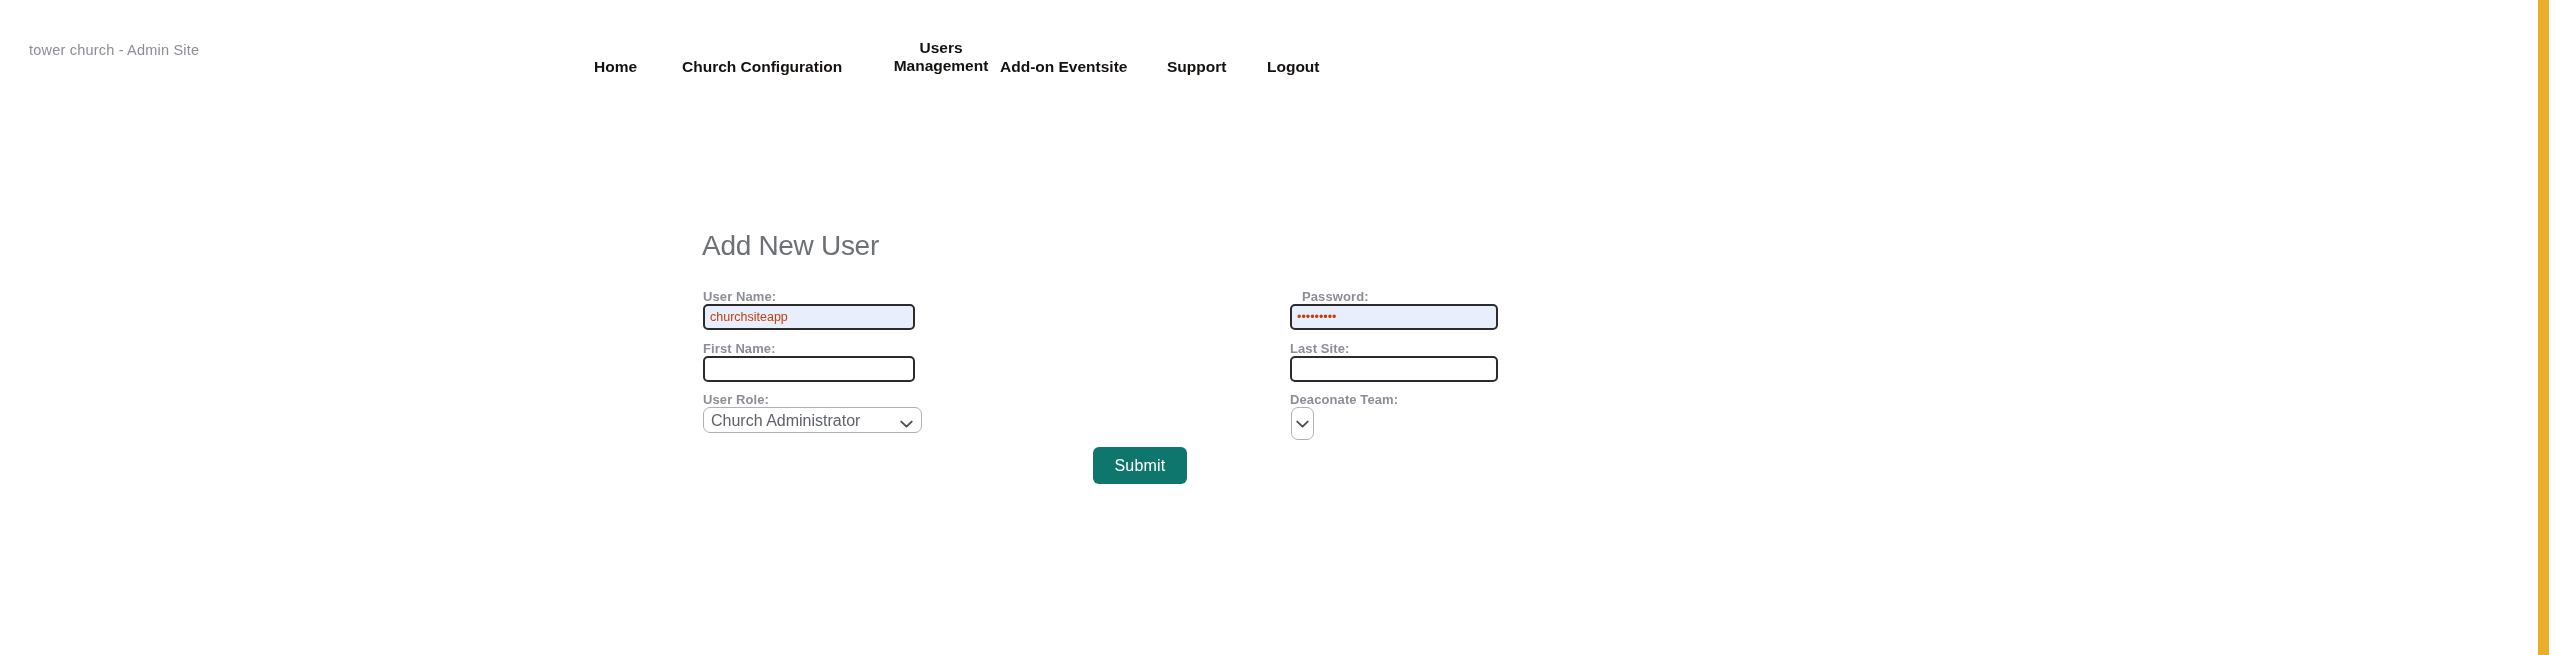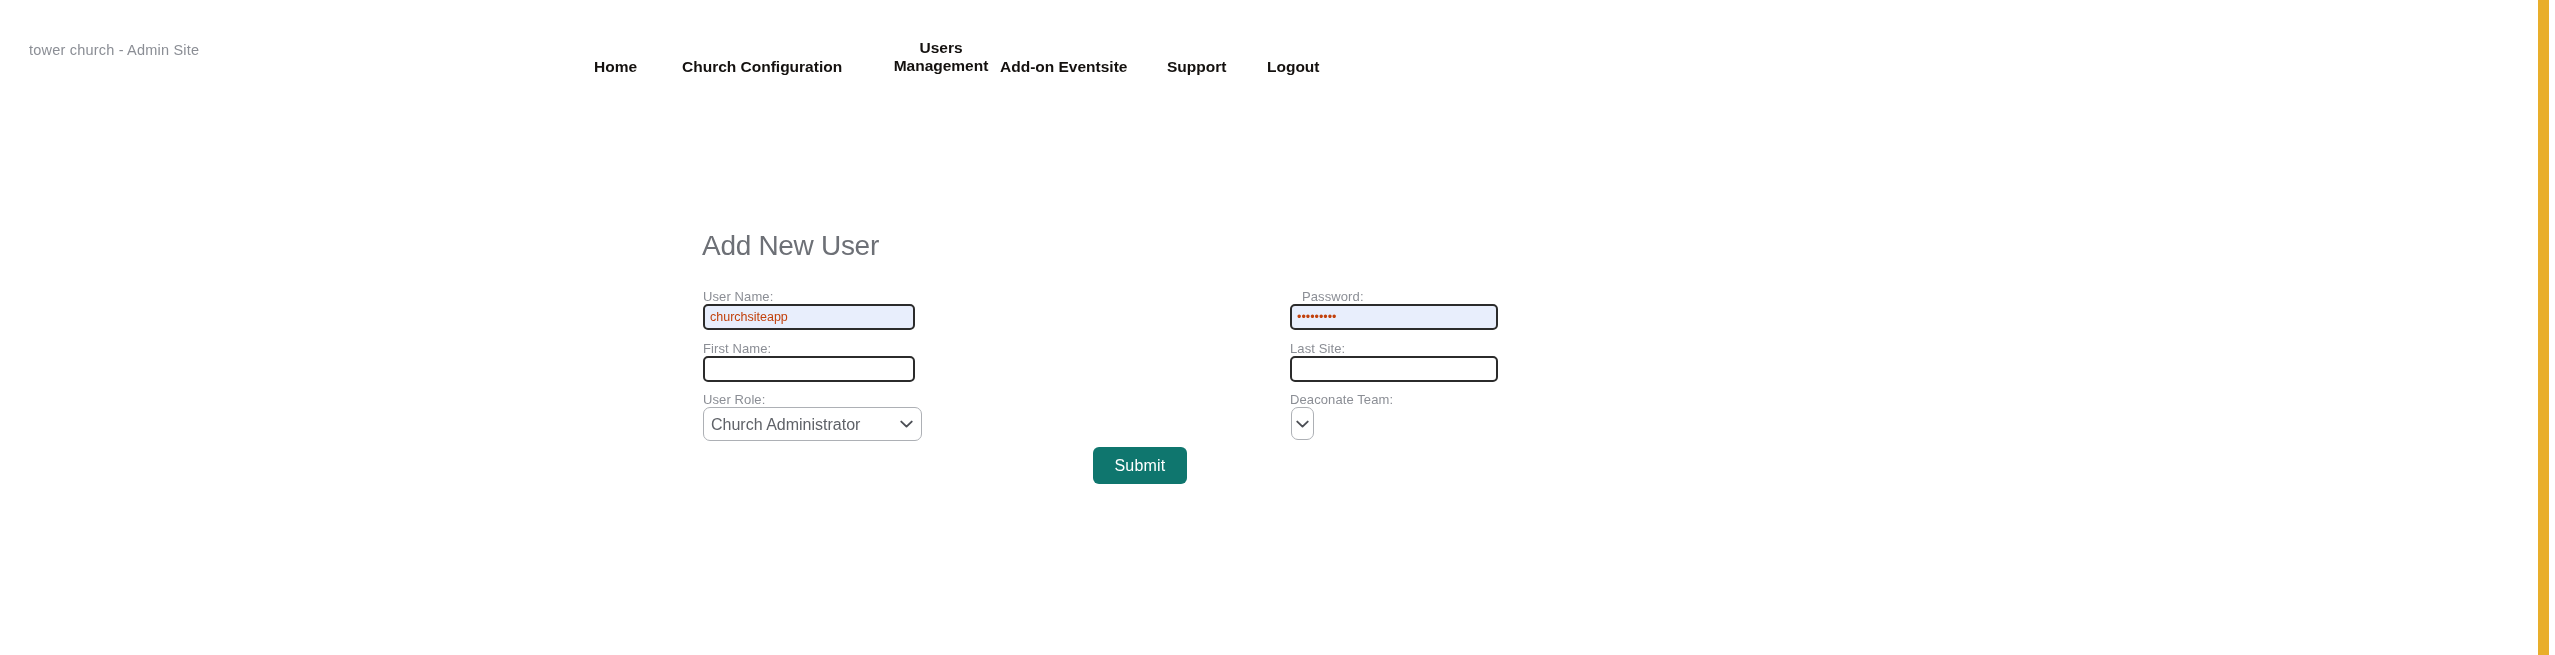--- a/index.html
+++ b/index.html
@@ -90,21 +90,21 @@
     font-weight: 300;
     color: #6d7076;
     letter-spacing: -0.3px;
     white-space: nowrap;
   }
 
   .field-label {
     position: absolute;
     font-size: 13px;
     color: #8b8e95;
-    font-weight: 400;
+    font-weight: 700;
     white-space: nowrap;
     letter-spacing: 0.1px;
   }
 
   .text-input {
     position: absolute;
     box-sizing: border-box;
     height: 26px;
     border: 2px solid #2b2b2b;
     border-radius: 5px;
@@ -144,21 +144,21 @@
     line-height: 1;
   }
 
   
   #label-username   { top: 289px; left: 703px; }
   #input-username   { top: 304px; left: 703px; width: 212px; }
   #label-firstname  { top: 341px; left: 703px; }
   #input-firstname  { top: 356px; left: 703px; width: 212px; }
   #label-userrole   { top: 392px; left: 703px; }
   #select-userrole-wrap { top: 407px; left: 703px; }
-  #select-userrole  { position: relative; top:0; left:0; width: 219px; height: 34px; }
+  #select-userrole  { position: relative; top:0; left:0; width: 219px; height: 26px; }
   #userrole-chevron { top: 11px; left: 197px; }
 
   
   #label-password    { top: 289px; left: 1290px; margin-left: 12px; }
   #input-password    { top: 304px; left: 1290px; width: 208px; }
   #label-lastname    { top: 341px; left: 1290px; }
   #input-lastname    { top: 356px; left: 1290px; width: 208px; }
   #label-deaconate   { top: 392px; left: 1290px; }
   #select-deaconate-wrap { top: 407px; left: 1291px; }
   #select-deaconate  { position: relative; top:0; left:0; width: 23px; height: 33px; padding: 0; }

